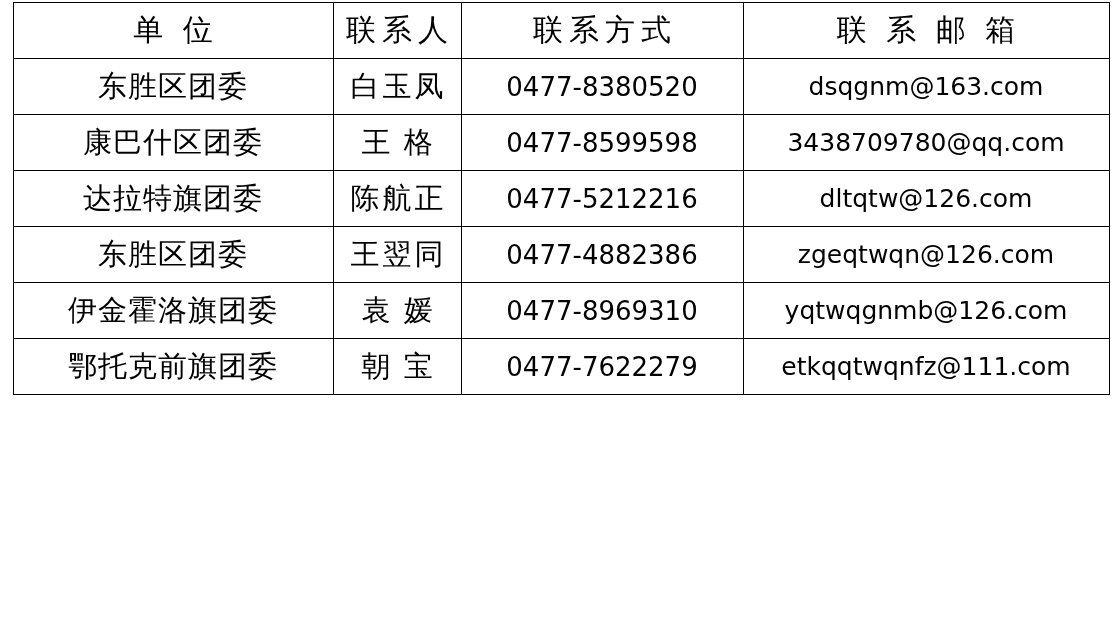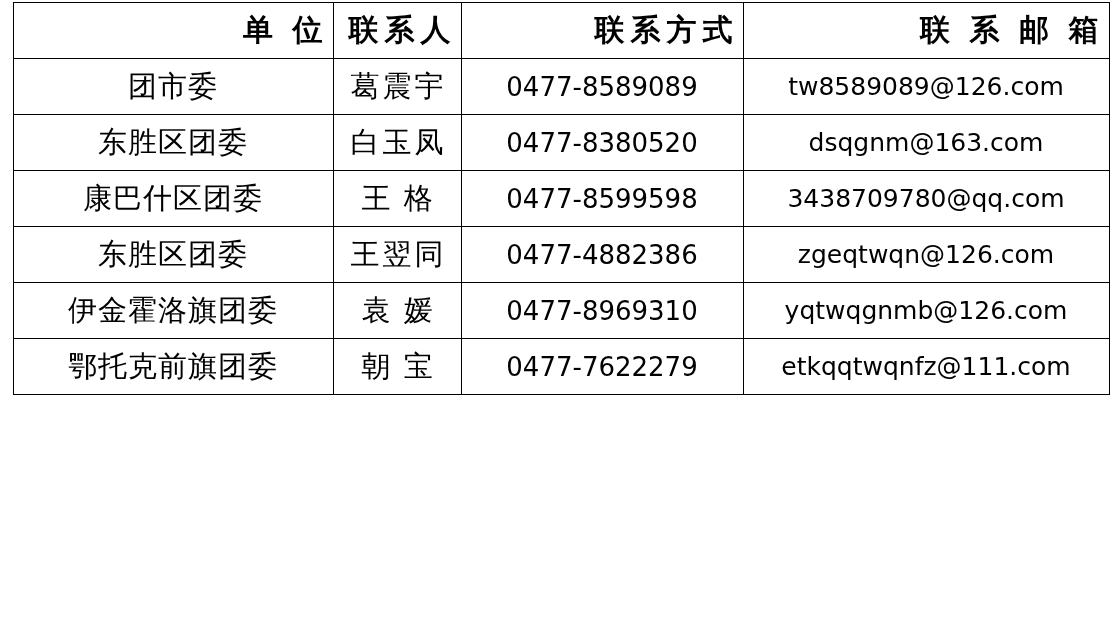--- a/index.html
+++ b/index.html
@@ -39,25 +39,24 @@
     border: 1.5px solid #000000;
     text-align: center;
     vertical-align: middle;
     height: 56px;
     padding: 0 4px;
     box-sizing: border-box;
     white-space: nowrap;
     overflow: hidden;
   }
   table.contact-table thead th {
-    font-weight: bold;
+    font-weight: normal;
     font-size: 30px;
     letter-spacing: 6px;
     text-indent: 6px;
-    text-align: right;
   }
   td.org, td.person {
     font-size: 29px;
     letter-spacing: 1px;
   }
   td.person {
     letter-spacing: 3px;
     text-indent: 3px;
   }
   td.phone, td.email {
@@ -83,36 +82,36 @@
     <thead>
       <tr>
         <th>单  位</th>
         <th>联系人</th>
         <th>联系方式</th>
         <th>联 系 邮 箱</th>
       </tr>
     </thead>
     <tbody>
       <tr>
-        <td class="org">团市委</td>
-        <td class="person">葛震宇</td>
-        <td class="phone">0477-8589089</td>
-        <td class="email">tw8589089@126.com</td>
-      </tr>
-      <tr>
         <td class="org">东胜区团委</td>
         <td class="person">白玉凤</td>
         <td class="phone">0477-8380520</td>
         <td class="email">dsqgnm@163.com</td>
       </tr>
       <tr>
         <td class="org">康巴什区团委</td>
         <td class="person">王  格</td>
         <td class="phone">0477-8599598</td>
         <td class="email">3438709780@qq.com</td>
+      </tr>
+      <tr>
+        <td class="org">达拉特旗团委</td>
+        <td class="person">陈航正</td>
+        <td class="phone">0477-5212216</td>
+        <td class="email">dltqtw@126.com</td>
       </tr>
       <tr>
         <td class="org">东胜区团委</td>
         <td class="person">王翌同</td>
         <td class="phone">0477-4882386</td>
         <td class="email">zgeqtwqn@126.com</td>
       </tr>
       <tr>
         <td class="org">伊金霍洛旗团委</td>
         <td class="person">袁  媛</td>

